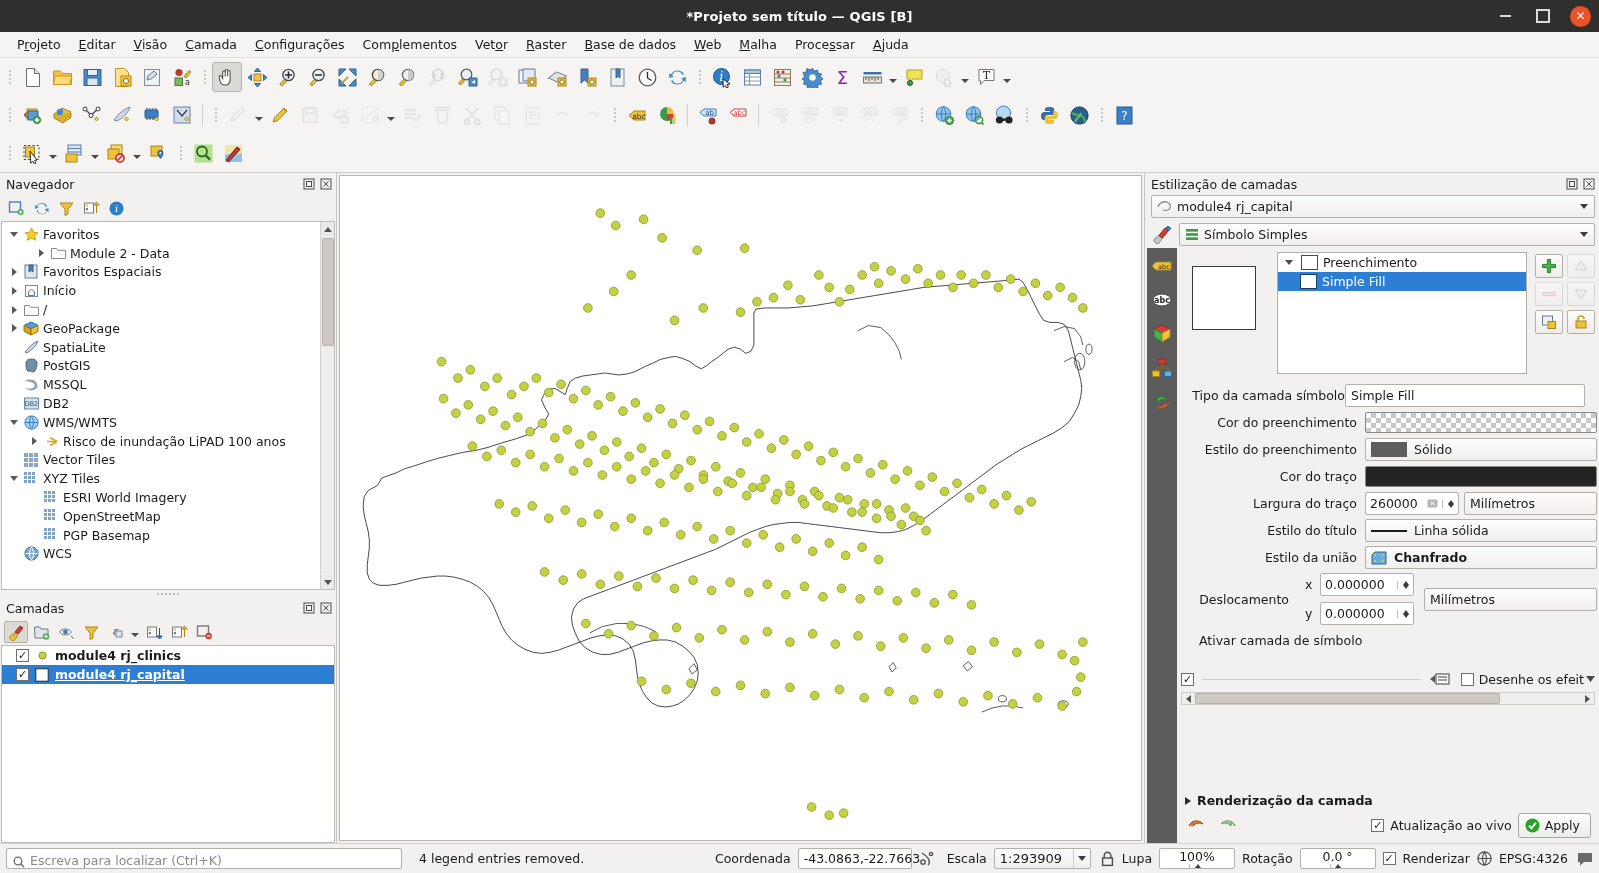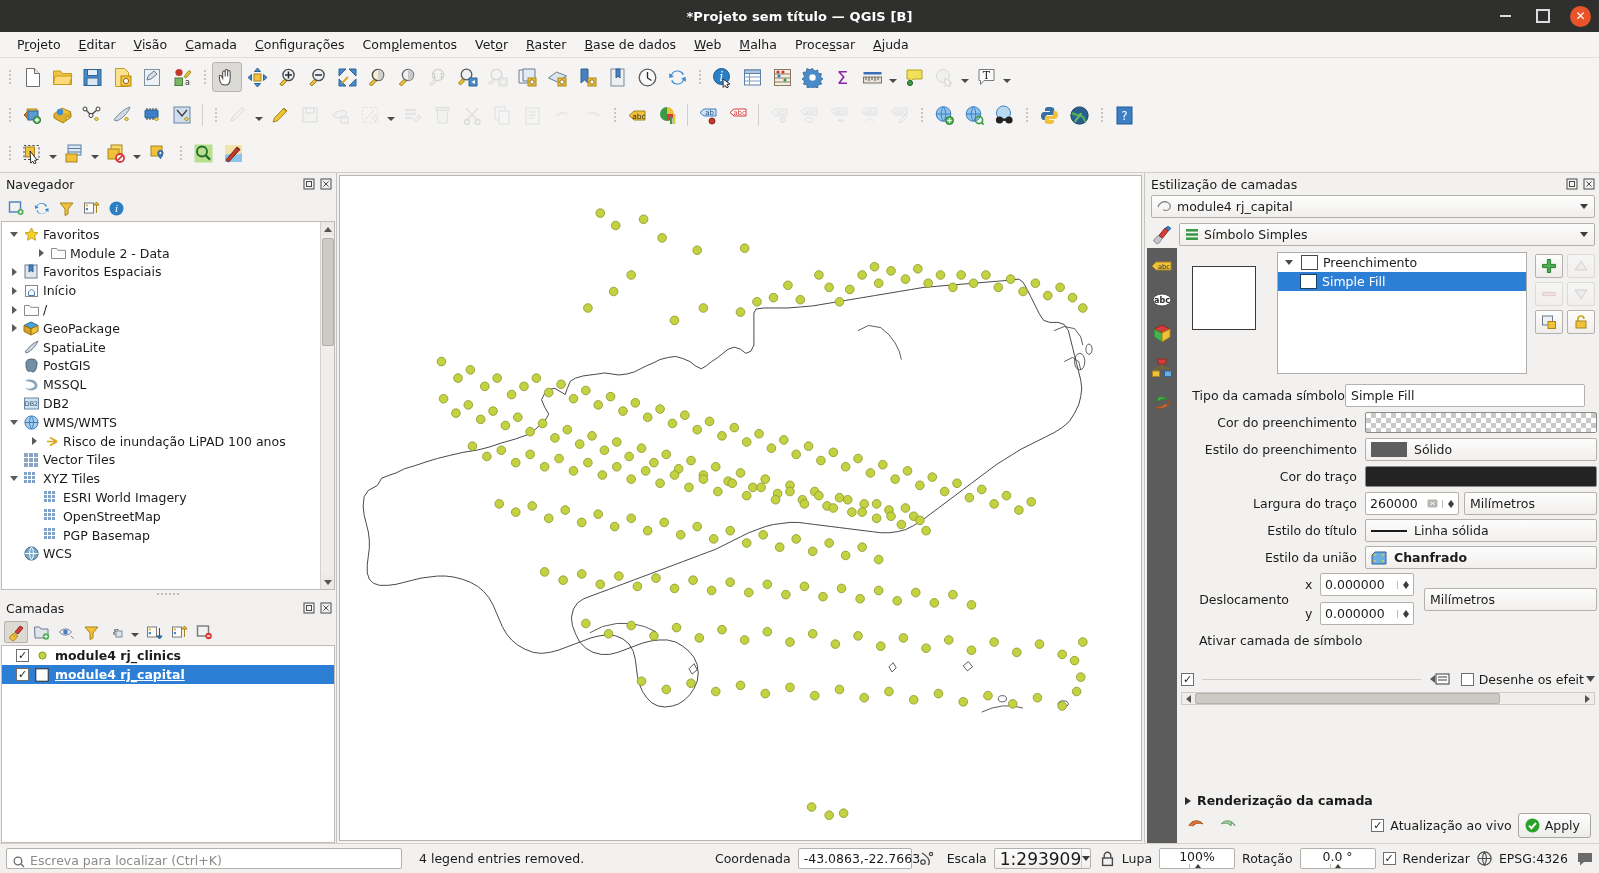--- a/index.html
+++ b/index.html
@@ -170,21 +170,21 @@
     display: flex; align-items: center; gap: 5px; padding: 0 10px 0 6px; font-size: 12.5px; cursor: pointer;
   }
 
   
   .statusbar { flex: 0 0 30px; height: 30px; background: #f2f1f0; border-top: 1px solid #d5d2ce; display:flex; align-items:center; padding: 0 6px; gap: 7px; }
   .locator { width: 396px; height: 21px; border: 1px solid #b4b1ad; background: #fff; border-radius: 2px; display:flex; align-items:flex-end; gap:5px; padding: 0 6px; }
   .locator .ph { color: #8d8a87; font-size: 12.5px; }
   .status-msg { font-size: 12.5px; color:#1b1b1b; }
   .sb-label { font-size: 12.5px; white-space: nowrap; }
   .sb-input { height: 21px; border: 1px solid #b4b1ad; background:#fff; border-radius:2px; display:flex; align-items:center; padding: 0 5px; font-size: 12.5px; white-space:nowrap;}
-  .sb-combo { height: 21px; border: 1px solid #b4b1ad; background: linear-gradient(#fdfdfd,#f1efed); border-radius:2px; display:flex; align-items:center; padding-left:5px; font-size:17px; }
+  .sb-combo { height: 21px; border: 1px solid #b4b1ad; background: linear-gradient(#fdfdfd,#f1efed); border-radius:2px; display:flex; align-items:center; padding-left:5px; font-size:13px; }
   .sb-combo .ar { width: 17px; border-left:1px solid #cfccc8; height:100%; display:flex; align-items:center; justify-content:center; }
   .sb-combo .ar::after { content:""; border-left:4px solid transparent; border-right:4px solid transparent; border-top:5px solid #3c3c3c; }
   .sb-spin { height: 21px; border:1px solid #b4b1ad; background:#fff; border-radius:2px; display:flex; align-items:center; overflow:hidden;flex-direction:column; }
   .sb-spin .v { padding: 0 5px; font-size:12.5px; flex:1 1 auto; }
 </style>
 </head>
 <body>
 
 <div id="app">
 

